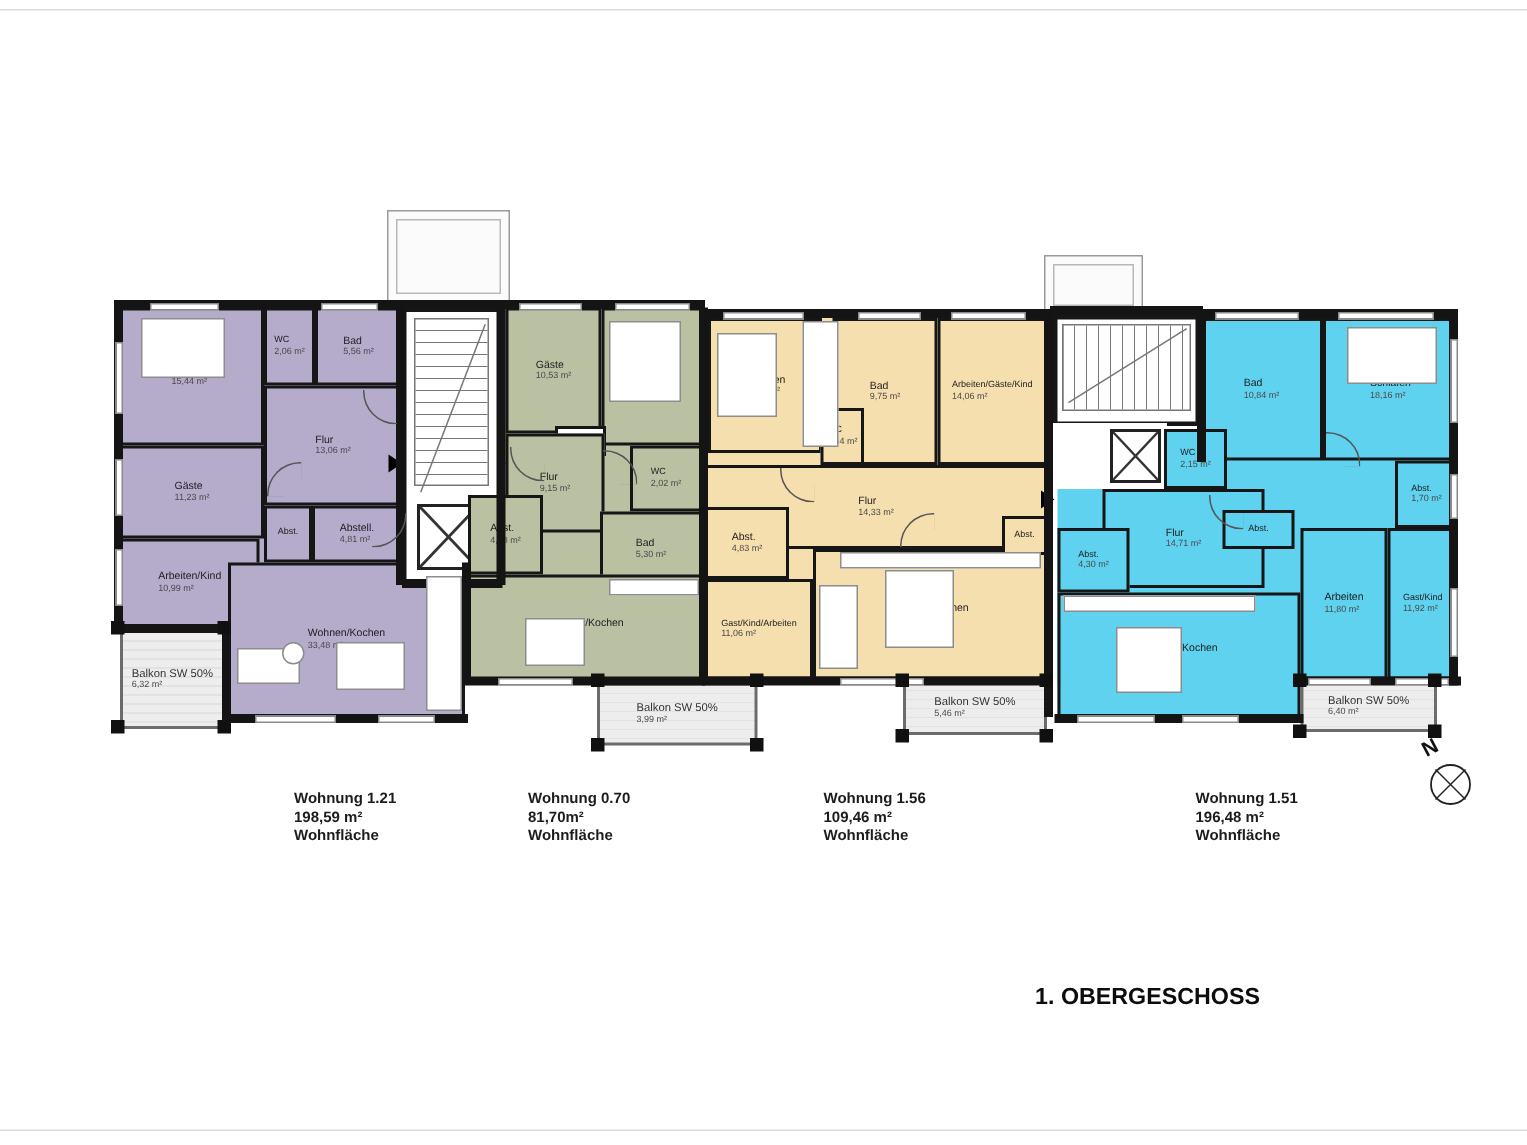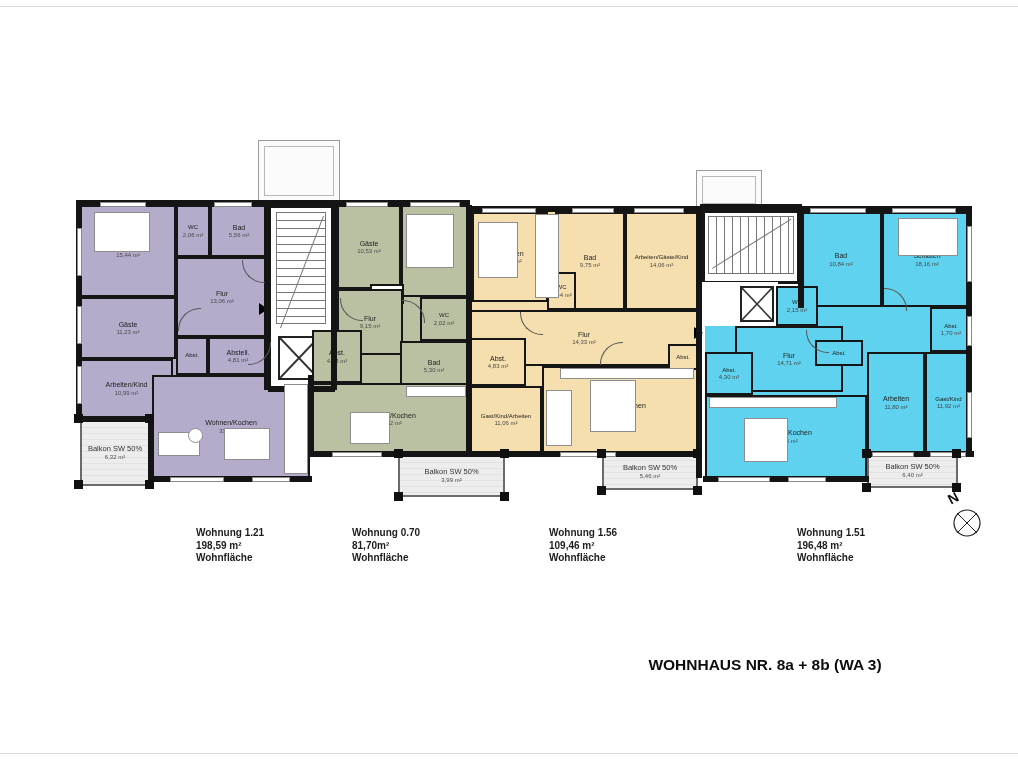--- a/index.html
+++ b/index.html
@@ -1,20 +1,20 @@
 <!DOCTYPE html>
 <html><head>
 <meta charset="utf-8">
 <style>
   html,body{margin:0;padding:0;background:#fff}
   body{width:1018px;height:763px;position:relative;overflow:hidden;font-family:"Liberation Sans",sans-serif}
   .page-edge{position:absolute;left:0;width:100%;height:1px;background:#dcdcdc}
   .backdrop{position:absolute}
   .room{position:absolute;border:2px solid #161616;box-sizing:border-box;display:flex;align-items:center;justify-content:center;overflow:hidden}
-  .rl{text-align:center;line-height:1.05}
+  .rl{text-align:left;line-height:1.05}
   .rn{display:block;font-size:7px;color:#1d1d1d;white-space:nowrap}
   .ra{display:block;font-size:6px;color:#4a4a4a;margin-top:1px;white-space:nowrap}
   .small .rn{font-size:6px}
   .balcony{background:repeating-linear-gradient(to bottom,#ededed 0 5px,#e2e2e2 5px 6px);border:2px solid #6b6b6b}
   .balcony .rn{font-size:7.5px;color:#333}
   .wall{position:absolute;background:#141414}
   .wh{position:absolute;height:5px;background:#fff;border:1px solid #8a8a8a;box-sizing:border-box}
   .wv{position:absolute;width:5px;background:#fff;border:1px solid #8a8a8a;box-sizing:border-box}
   .door{position:absolute;width:22px;height:22px;border-left:1px solid #555;border-bottom:1px solid #555;border-radius:0 0 0 22px}
   .post{position:absolute;width:9px;height:9px;background:#101010}
@@ -432,14 +432,14 @@
 <div style="position:absolute;left:938px;top:490px;width:54px;height:58px">
   <div style="position:absolute;left:10px;top:0;font-weight:bold;font-size:14px;color:#111;transform:rotate(-28deg)">N</div>
   <svg width="30" height="30" style="position:absolute;left:14px;top:18px">
     <circle cx="15" cy="15" r="13" fill="none" stroke="#222" stroke-width="1.2"></circle>
     <line x1="5" y1="5" x2="25" y2="25" stroke="#222" stroke-width="1"></line>
     <line x1="25" y1="5" x2="5" y2="25" stroke="#222" stroke-width="1"></line>
   </svg>
 </div>
 
 <div class="title-block">
-  <div>WOHNHAUS NR. 8a + 8b (WA 3)</div>
+  <div>1. OBERGESCHOSS</div>
 </div>
 
 </body></html>

